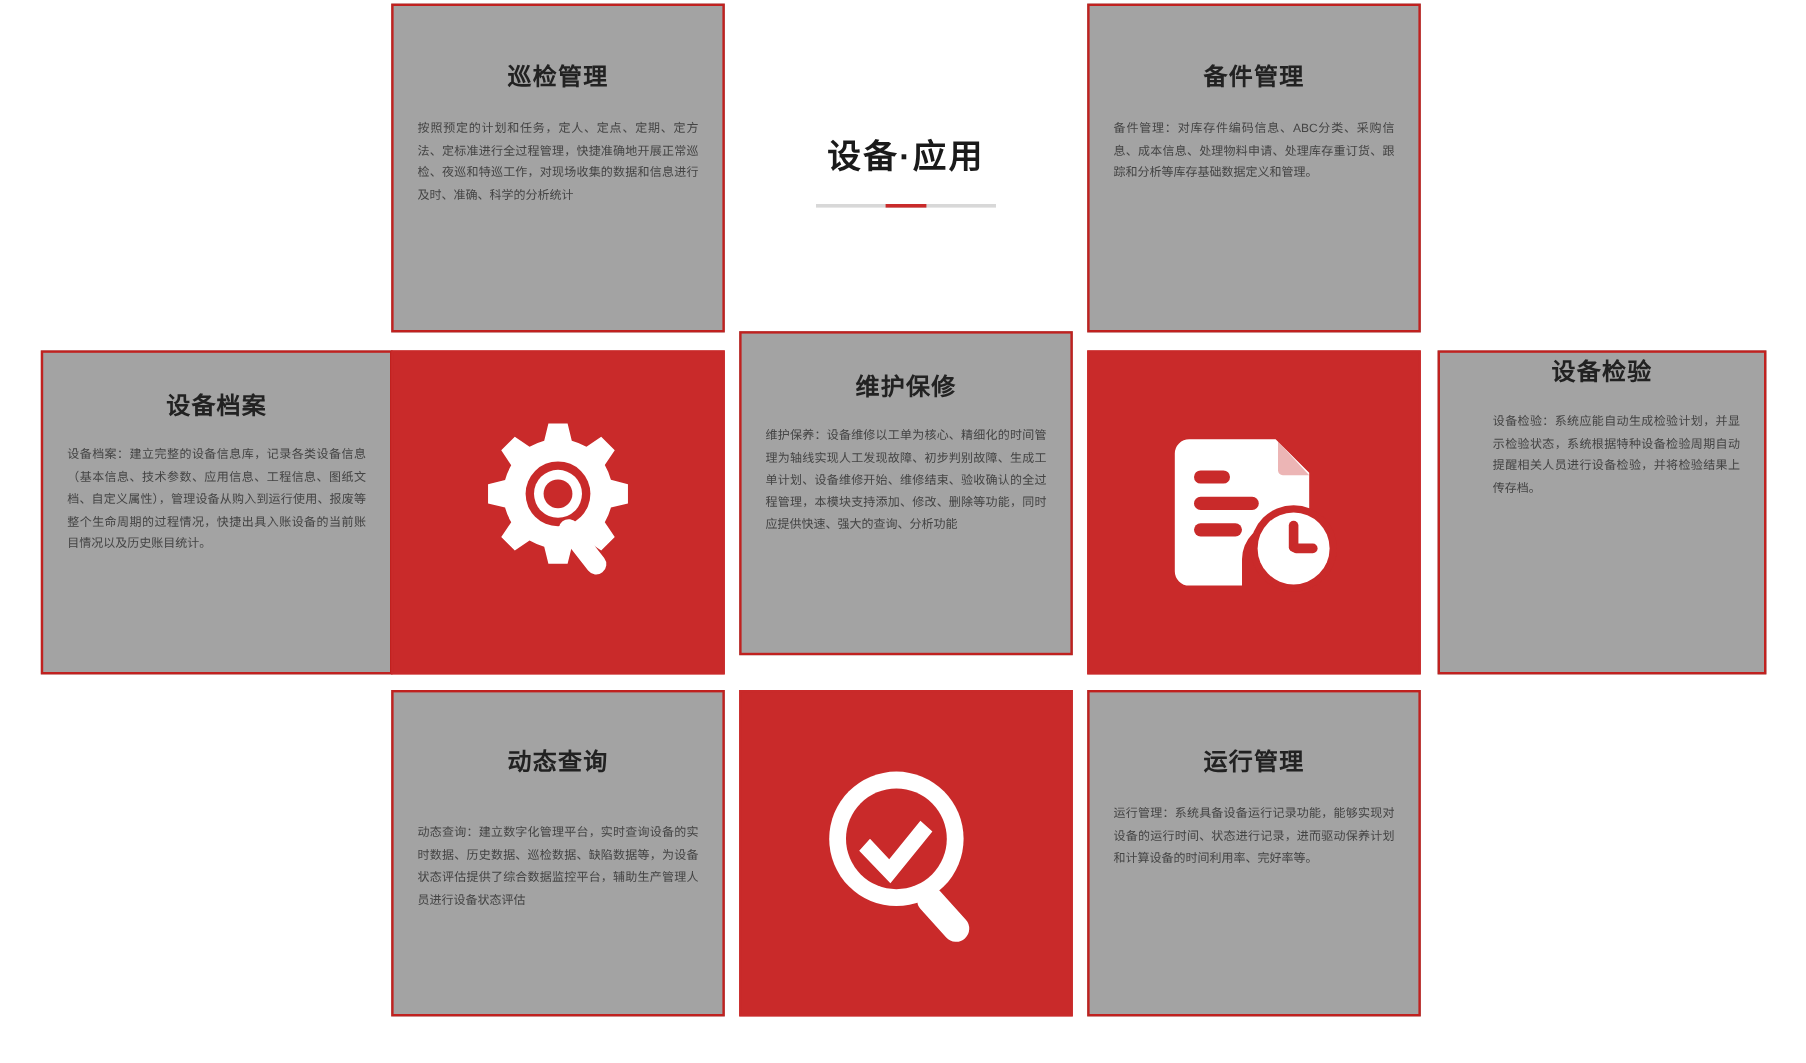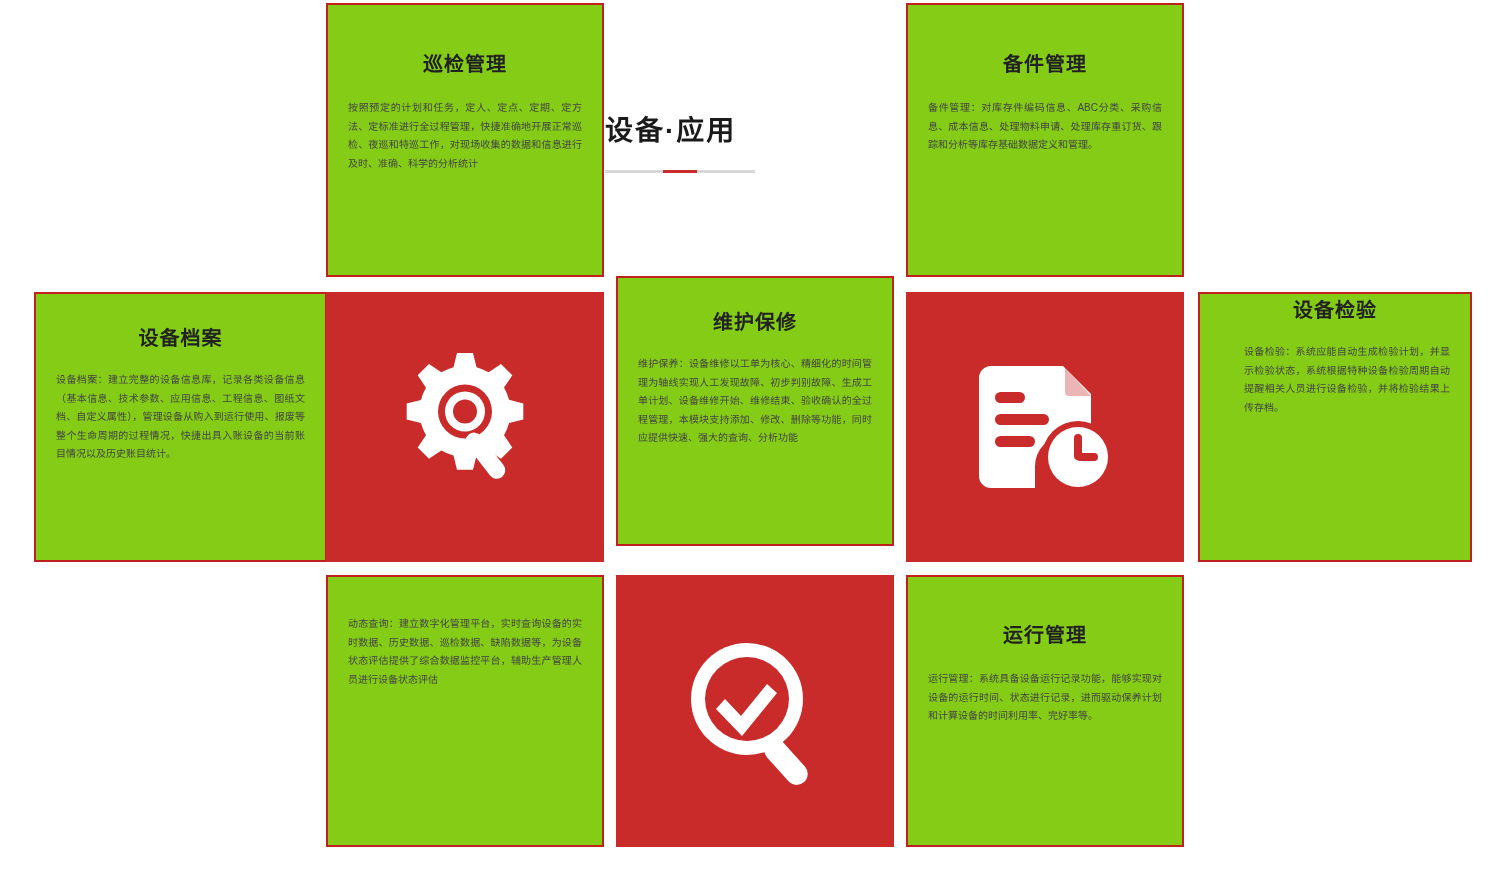--- a/index.html
+++ b/index.html
@@ -19,21 +19,21 @@
     position: relative;
     width: 1505px;
     height: 886px;
   }
 
   
   .card {
     position: absolute;
     box-sizing: border-box;
     border: 2px solid #c0211f;
-    background: #84cc16;
+    background: #a3a3a3;
     padding: 0 20px;
   }
   .card.red {
     background: #c92a2a;
     border-color: #c92a2a;
     display: flex;
     align-items: center;
     justify-content: center;
     padding: 0;
   }
@@ -53,21 +53,21 @@
 
   
   #center-block {
     position: absolute;
     left: 605px;
     top: 0;
     width: 300px;
     height: 280px;
     display: flex;
     flex-direction: column;
-    align-items: flex-start;
+    align-items: center;
     justify-content: center;
   }
   #center-title {
     font-size: 28px;
     font-weight: bold;
     color: #1a1a1a;
     letter-spacing: 2px;
   }
   #center-rule {
     margin-top: 22px;
@@ -193,20 +193,21 @@
       </svg>
     </span>
   </div>
 
   <div class="card" id="card-inspect2">
     <div class="card-title">设备检验</div>
     <div class="card-body">设备检验：系统应能自动生成检验计划，并显示检验状态，系统根据特种设备检验周期自动提醒相关人员进行设备检验，并将检验结果上传存档。</div>
   </div>
 
   <div class="card" id="card-dynamic">
+    <div class="card-title">动态查询</div>
     <div class="card-body">动态查询：建立数字化管理平台，实时查询设备的实时数据、历史数据、巡检数据、缺陷数据等，为设备状态评估提供了综合数据监控平台，辅助生产管理人员进行设备状态评估</div>
   </div>
 
   <div class="card red" id="card-icon-search">
     <span>
       <svg class="icon-svg" width="160" height="160" viewBox="0 0 160 160" aria-hidden="true">
         <g fill="#ffffff">
           <circle cx="72" cy="68" r="56"></circle>
           <circle cx="72" cy="68" r="42" fill="#c92a2a"></circle>
           <path d="M50 68 l16 17 l26 -32 l10 9 l-35 43 l-26 -27 Z" fill="#ffffff"></path>

